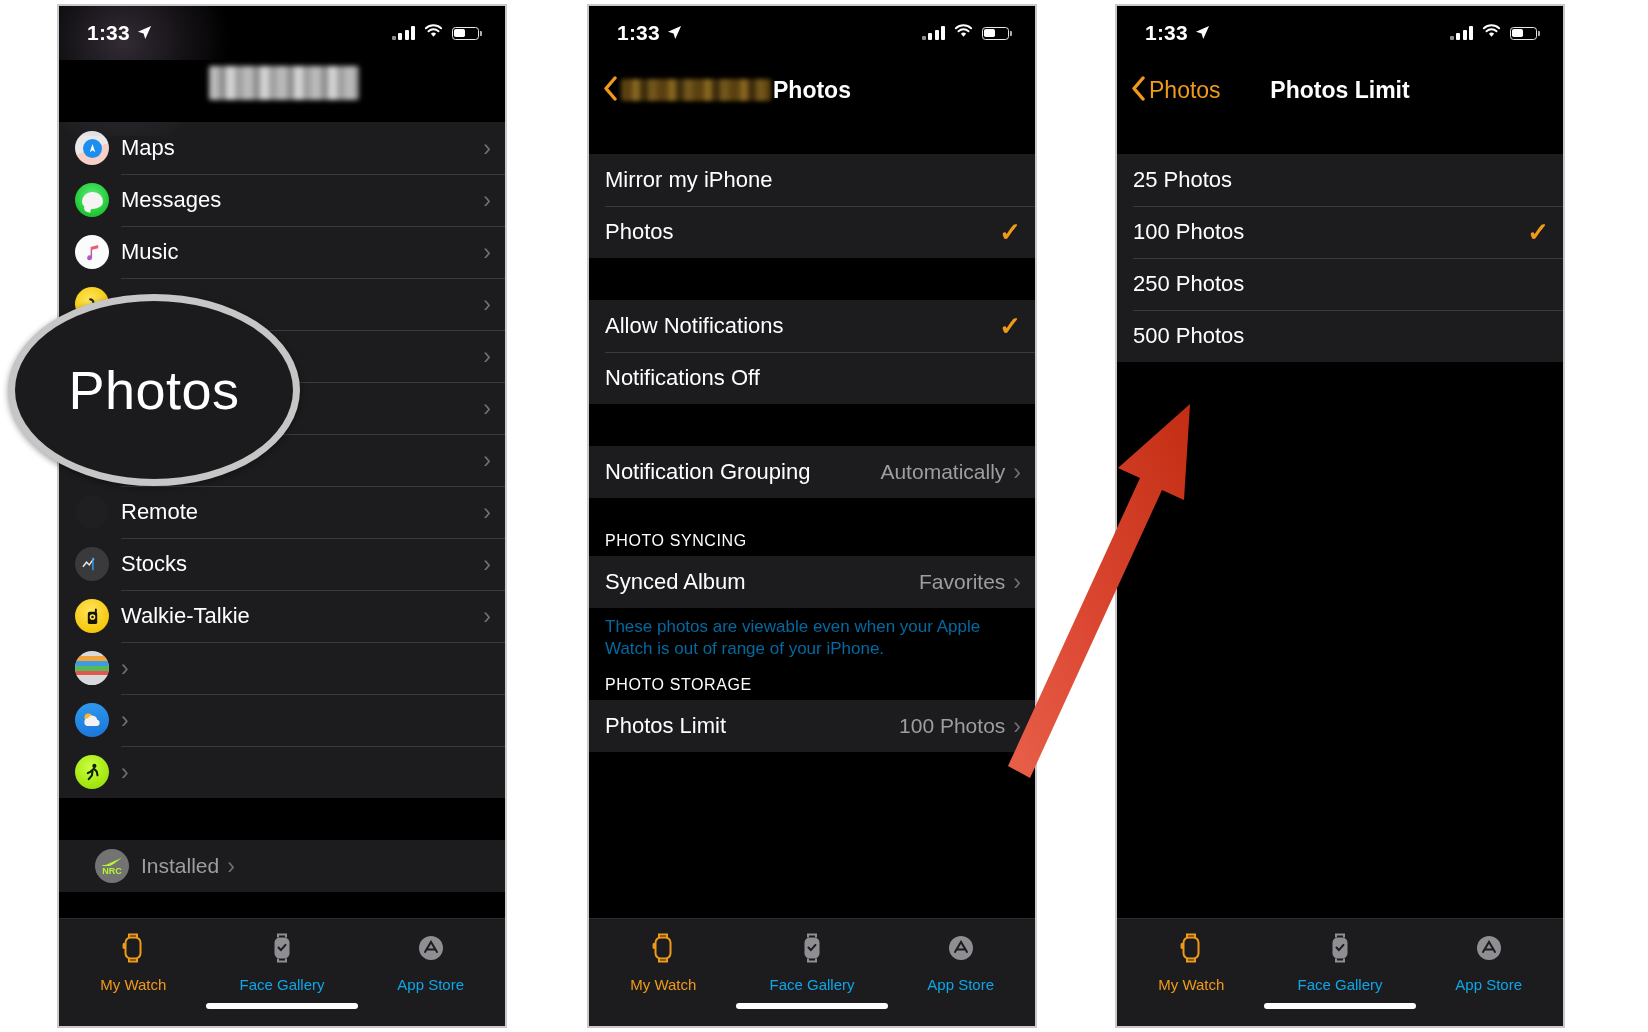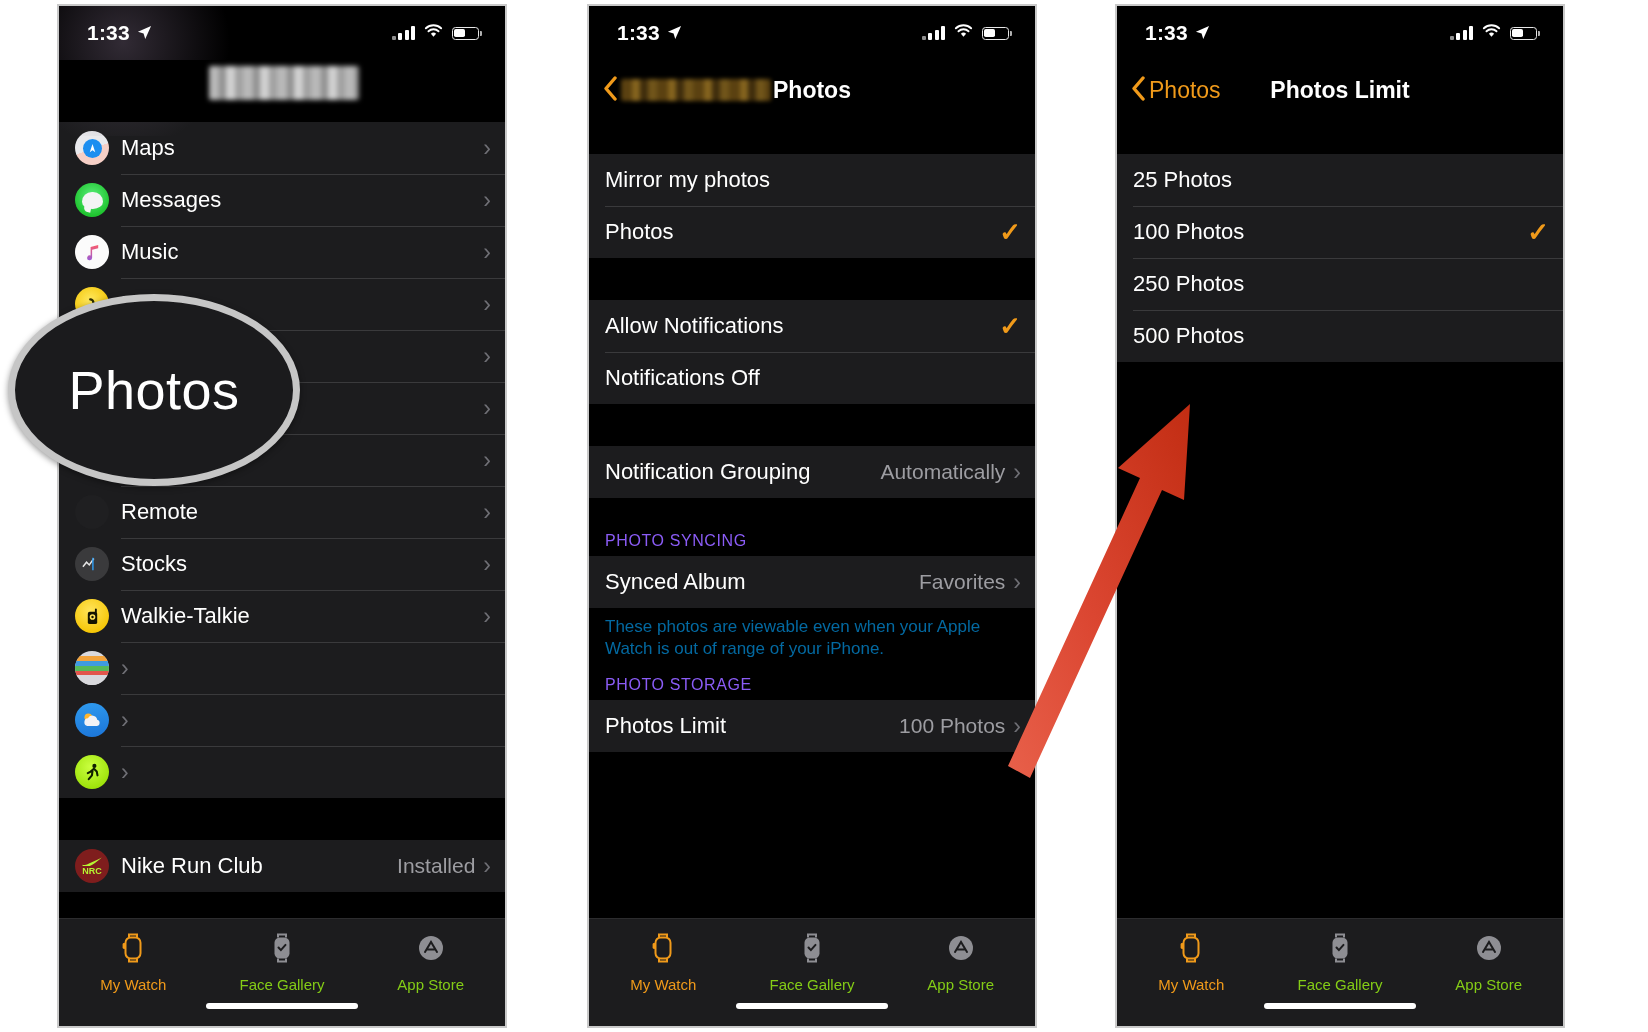--- a/index.html
+++ b/index.html
@@ -106,52 +106,52 @@
     margin-right: 12px; flex: 0 0 34px;
     display:flex; align-items:center; justify-content:center;
     font-size: 17px; overflow:hidden; position:relative;
   }
   .row-label { font-size: 22px; color:#fff; flex:1; white-space:nowrap; }
   .row-value { font-size: 21px; color:#9d9da2; margin-right: 8px; white-space:nowrap; }
   .chev { color:#6f6f75; font-size: 23px; line-height:1; }
   .check { color:#F09A1A; font-size: 26px; font-weight: bold; line-height:1; }
   .gap { background:#000; }
   .section-hdr {
-    font-size: 16px; color:#8b5cf6; letter-spacing:.6px;
+    font-size: 16px; color:#ffffff; letter-spacing:.6px;
     background:#000; padding: 0 0 6px 16px; display:flex; align-items:flex-end;
   }
   .footnote {
     font-size: 17px; color:#0369a1; line-height:1.3;
     background:#000; padding: 8px 16px 10px 16px;
   }
 
   
   .ic-maps { background: linear-gradient(160deg,#e9e9ec 52%,#f6cfc6 52%); }
   .ic-maps .pin { width:19px;height:19px;border-radius:50%;background:#1c8ef0;display:flex;align-items:center;justify-content:center;}
   .ic-msg { background: radial-gradient(circle at 50% 40%, #5ef07e, #1fc42f 72%); }
   .ic-msg .bub { width:21px;height:17px;border-radius:50% 50% 50% 50%/60% 60% 45% 45%; background:#f4f4f4; position:relative;}
   .ic-msg .bub::after{content:"";position:absolute;left:2px;bottom:-3px;width:7px;height:7px;background:#f4f4f4;border-radius:0 0 0 60%;transform:rotate(12deg);}
   .ic-music { background:#fbfbfb; }
   .ic-noise { background: radial-gradient(circle at 45% 40%, #ffe95f, #f2c200 80%); }
   .ic-stocks { background:#3a3a3c; }
   .ic-walkie { background: radial-gradient(circle at 45% 35%, #ffe45b, #f5c400 80%); }
   .ic-wallet { background:#d9d9dd; overflow:hidden; }
   .ic-weather { background: linear-gradient(170deg,#2f9bef,#1b74d8); }
   .ic-workout { background: radial-gradient(circle at 45% 35%, #caff40, #9ae006 80%); }
-  .ic-nike { background:#7f1d1d; color:#b6f533; font-size:10px; font-weight:bold; flex-direction:column; }
+  .ic-nike { background:#737373; color:#b6f533; font-size:10px; font-weight:bold; flex-direction:column;margin-left:20px; }
 
   
   .tabbar {
     position:absolute; left:0; right:0; bottom:0;
     height: 108px; background:#1c1c1e;
     display:flex; align-items:flex-start; padding-top: 12px;
     border-top: 1px solid #2c2c2e;
   }
   .tab { flex:1; display:flex; flex-direction:column; align-items:center; gap:7px; }
-  .tab-label { font-size: 15px; color:#84cc16; }
+  .tab-label { font-size: 15px; color:#0ea5e9; }
   .tab.active .tab-label { color:#F09A1A;text-align:right; }
   .home-ind {
     position:absolute; left:50%; transform:translateX(-50%);
     bottom: 17px; width: 152px; height: 6px; border-radius: 3px; background:#fff;
   }
 
   
   .callout {
     position:absolute; left:8px; top:294px;
     width: 292px; height: 192px;
@@ -342,21 +342,20 @@
       <div class="gap" style="height:42px"></div>
 
       <div class="list">
         <div class="row">
           <span class="row-ico ic-nike">
             <svg width="22" height="9" viewBox="0 0 24 10">
                 <path d="M1 8.5C4 9.8 7 8.2 23 .5 13 9 8 12 3.5 10.5 1.8 9.9 1 9.2 1 8.5z" fill="#b6f533"></path>
               </svg>
             <span style="font-size:9px">NRC</span>
           </span>
-          <span class="row-label">Nike Run Club</span>
           <span class="row-value">Installed</span>
           <span class="chev">›</span>
         </div>
       </div>
 
       <div class="gap" style="height:34px"></div>
       <div class="section-hdr" style="height:30px">INSTALLED ON APPLE WATCH</div>
 
       <div class="tabbar">
         <div class="tab active">
@@ -433,21 +432,21 @@
           </span>
           <span class="blur-bar tinted" style="width:150px"></span>
         </div>
         <div class="nav-title">Photos</div>
       </div>
 
       <div class="gap" style="height:34px"></div>
 
       <div class="list">
         <div class="row plain">
-          <span class="row-label">Mirror my photos</span>
+          <span class="row-label">Mirror my iPhone</span>
         </div>
         <div class="row plain">
           <span class="row-label">Photos</span>
           <span class="check">✓</span>
         </div>
       </div>
 
       <div class="gap" style="height:42px"></div>
 
       <div class="list">

